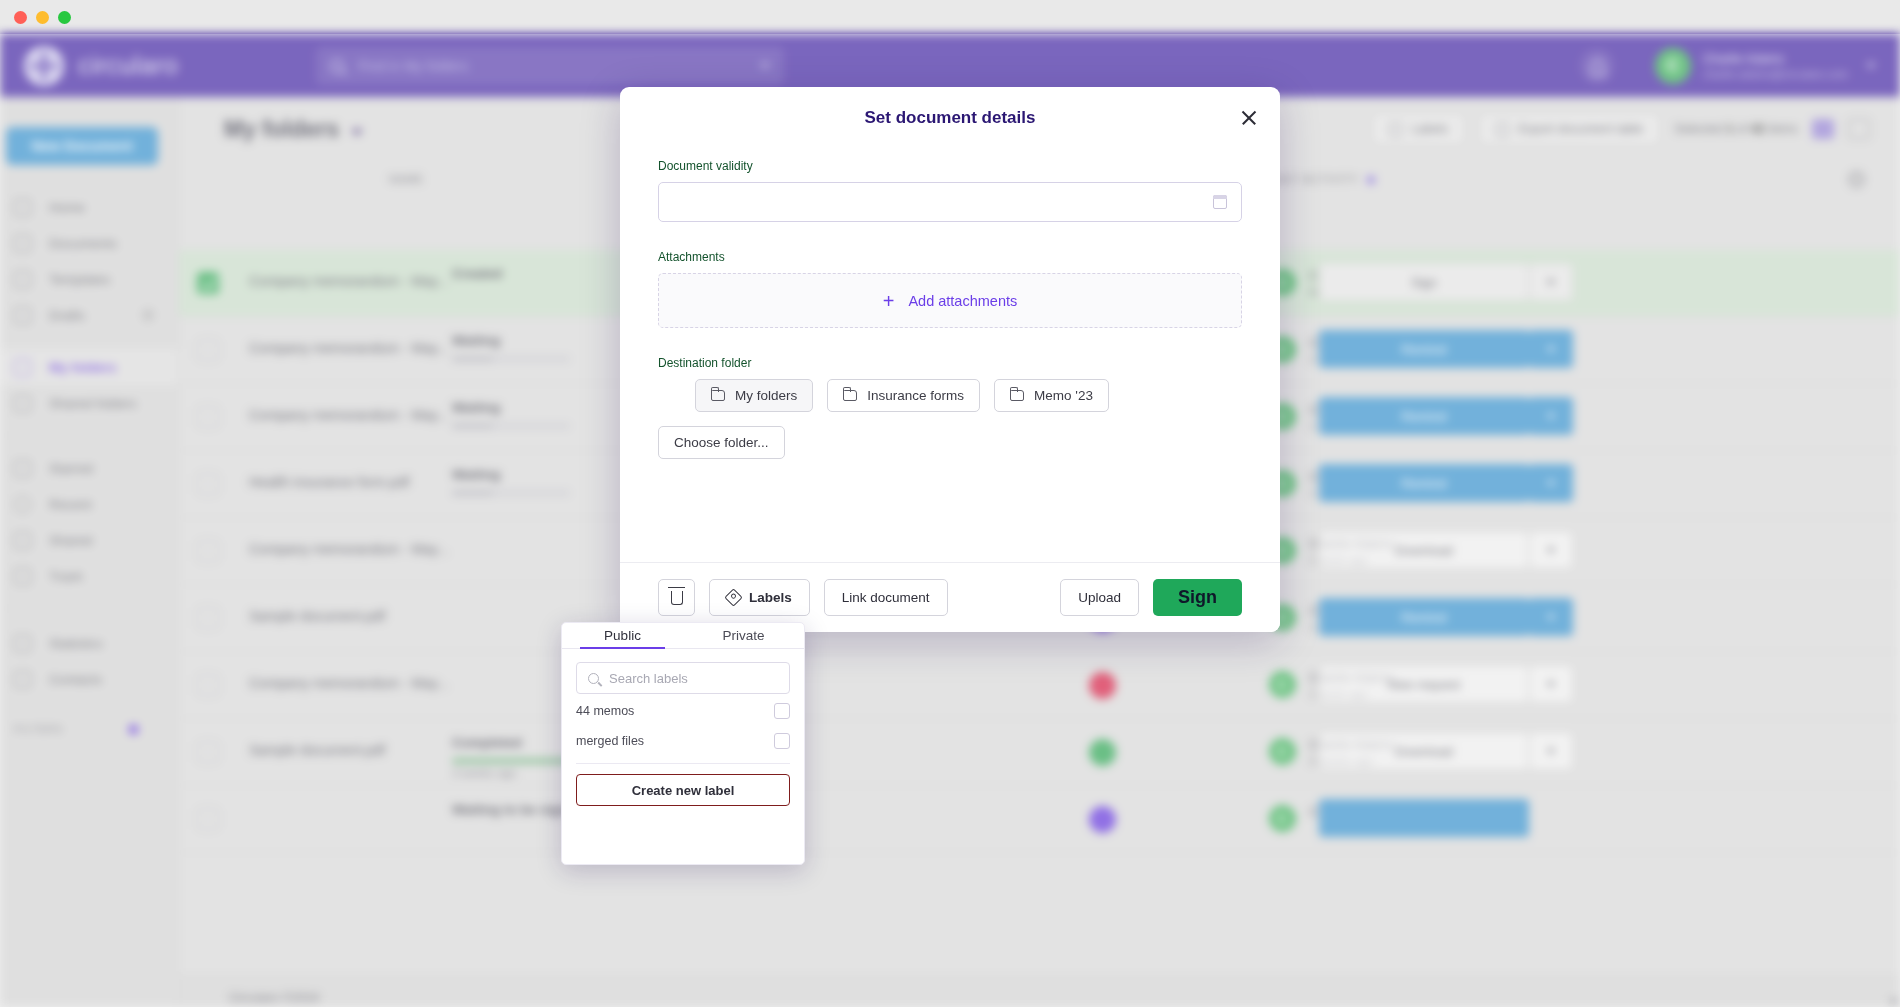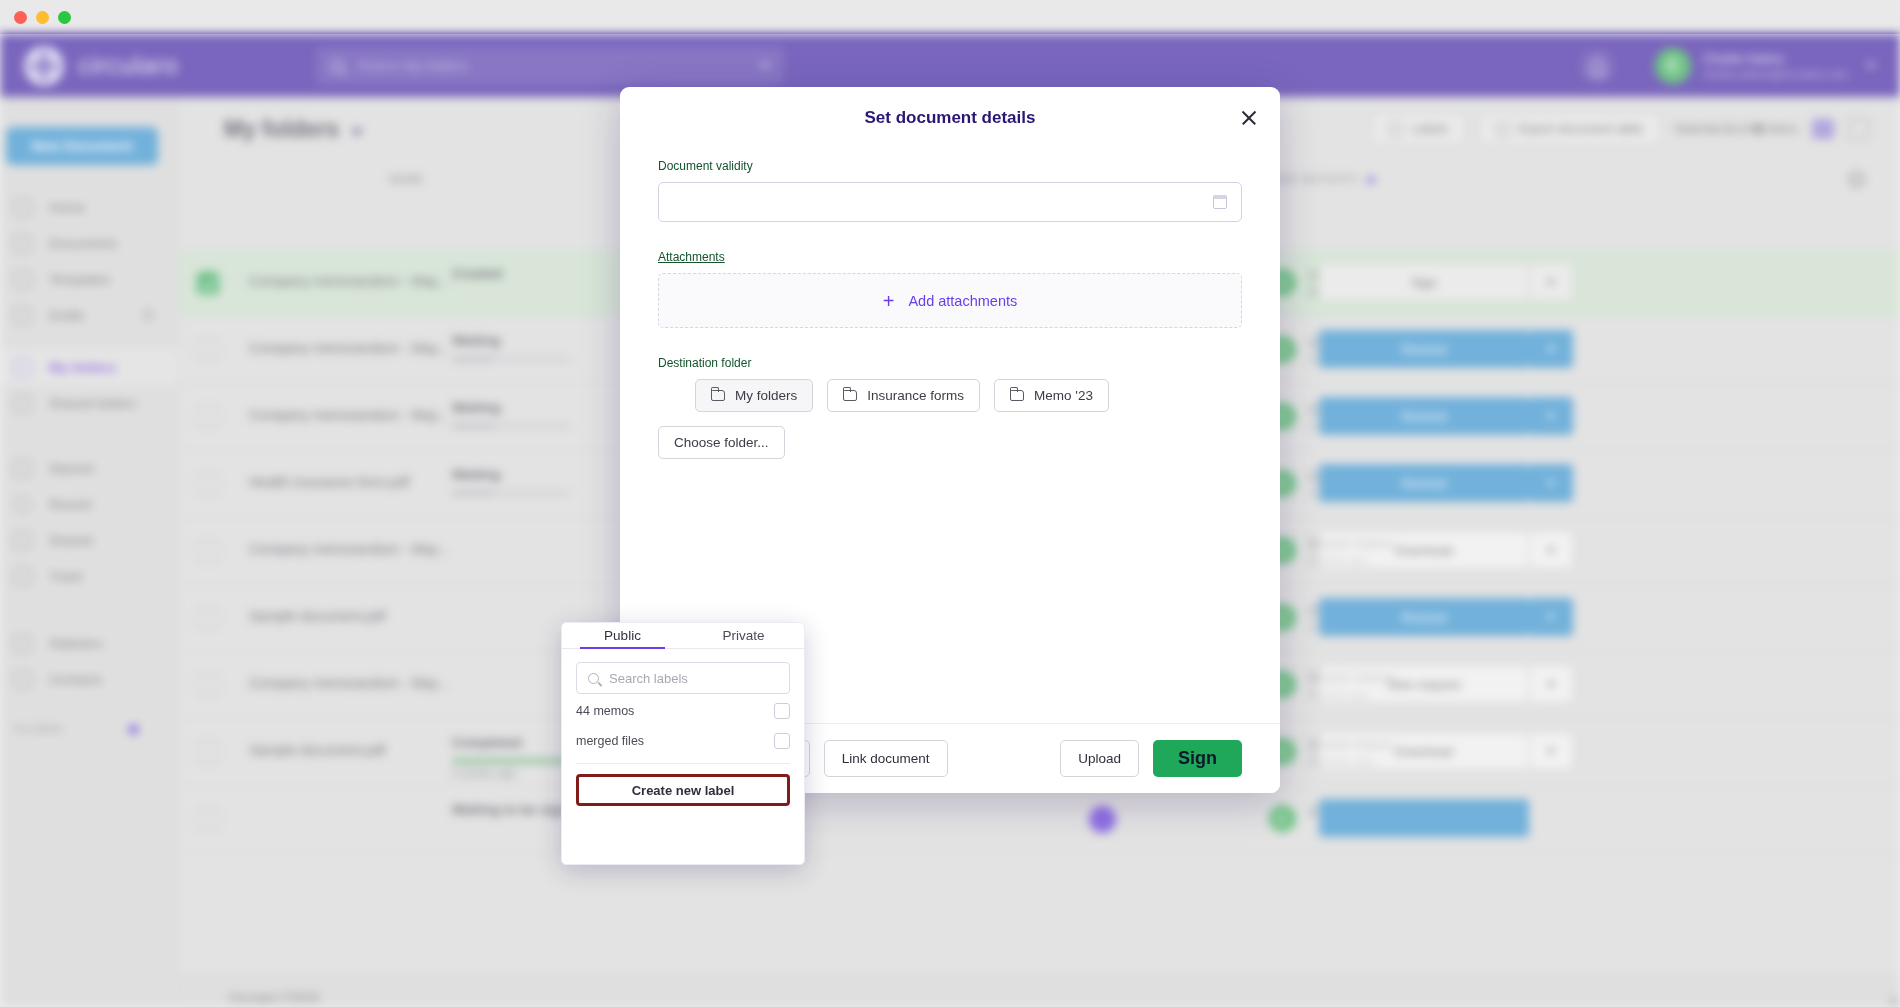--- a/index.html
+++ b/index.html
@@ -145,21 +145,21 @@
   .mini-caret { width:0;height:0;border-left:4px solid transparent;border-right:4px solid transparent;border-top:5px solid currentColor; }
 
   #footer-bg { position: absolute; left: 193px; bottom: 0; width: 1735px; height: 47px; background: #cfcfcf; display: flex; align-items: center; padding-left: 50px; color: #4e4e58; font-size: 12.5px; }
   #scroll-arrow { position: absolute; right: 14px; bottom: 12px; color: #5b5b65; font-size: 12px; }
 
   
   #dimmer { position: absolute; top: 34px; left: 0; width: 1900px; height: 973px; background: rgba(255,255,255,.33); }
 
   
   #modal {
-    position: absolute; left: 620px; top: 87px; width: 660px; height: 706px;
+    position: absolute; left: 620px; top: 87px; width: 660px; height: 545px;
     background: #fff; border-radius: 9px;
     box-shadow: 0 10px 40px rgba(30,10,80,.22);
     overflow: hidden;
   }
   #modal-head { height: 62px; position: relative; display: flex; align-items: center; justify-content: center; }
   #modal-title { font-size: 17px; font-weight: bold; color: #2b1773; }
   #modal-close { position: absolute; right: 22px; top: 22px; width: 18px; height: 18px; }
   #modal-close::before, #modal-close::after {
     content: ''; position: absolute; left: 0; top: 8px; width: 18px; height: 1.6px; background: #2b2b35;
   }
@@ -168,21 +168,21 @@
 
   #modal-body { padding: 10px 38px 0 38px; height: 413px; }
   .fld-label { font-size: 12px; color: #14532d; margin-bottom: 9px; }
   #validity-input {
     height: 40px; border: 1px solid #d6d2e6; border-radius: 5px;
     display: flex; align-items: center; justify-content: flex-end; padding-right: 14px;
   }
   .cal-ico { width: 14px; height: 14px; border: 1.5px solid #c9c4da; border-radius: 2px; position: relative; }
   .cal-ico::before { content:''; position:absolute; left:-1.5px; top:-1.5px; width:14px; height:4px; background:#d8d4e6; border-radius:2px 2px 0 0; }
 
-  #att-label { margin-top: 28px; text-decoration: underline; }
+  #att-label { margin-top: 28px; }
   #att-drop {
     height: 55px; border: 1.5px dashed #d8d4e6; border-radius: 5px; background: #fafafc;
     display: flex; align-items: center; justify-content: center; gap: 14px;
   }
   #att-plus { color: #6b3ee8; font-size: 20px; line-height: 1; }
   #att-text { color: #6b3ee8; font-size: 14.5px; }
 
   #dest-label { margin-top: 28px; }
   #chips { display: flex; gap: 14px; flex-wrap: wrap; margin-left: 37px; }
   .chip { height: 33px; border: 1px solid #d4d4dc; border-radius: 5px; display: flex; align-items: center; gap: 10px; padding: 0 15px; font-size: 13.5px; color: #3c3c46; background: #fff; }
@@ -218,21 +218,21 @@
   .lp-tab.active { color: #31313c; }
   .lp-tab.active::after { content:''; position:absolute; bottom:-1px; left:18px; right:18px; height:2px; background:#6b3ee8; }
   #lp-search { margin: 13px 14px 0 14px; height: 32px; border: 1px solid #dedbe8; border-radius: 4px; display: flex; align-items: center; gap: 10px; padding: 0 11px; }
   .mag-sm { width: 11px; height: 11px; border: 1.4px solid #b2b2bc; border-radius: 50%; position: relative; flex: none; }
   .mag-sm::after { content:''; position:absolute; width:1.5px; height:5px; background:#b2b2bc; transform: rotate(-45deg); right:-2px; bottom:-4px; }
   #lp-search-ph { font-size: 13px; color: #a8a8b3; }
   .lp-row { height: 26px; margin: 4px 14px 0 14px; display: flex; align-items: center; justify-content: space-between; }
   .lp-row-name { font-size: 12.5px; color: #4d4d58; }
   .lp-cb { width: 16px; height: 16px; border: 1px solid #cfcbdd; border-radius: 3px; }
   #lp-sep { height: 1px; background: #ebe9f2; margin: 9px 14px 0 14px; }
-  #lp-create { margin: 10px 14px 0 14px; height: 32px; border: 3px solid #7f1d1d; border-radius: 4px; display: flex; align-items: center; justify-content: center; font-size: 13px; font-weight: bold; color: #2f2f3a; }
+  #lp-create { margin: 10px 14px 0 14px; height: 32px; border: 1px solid #7f1d1d; border-radius: 4px; display: flex; align-items: center; justify-content: center; font-size: 13px; font-weight: bold; color: #2f2f3a; }
 </style>
 </head>
 <body>
 
 <div id="os-bar">
   <span class="os-dot os-red"></span>
   <span class="os-dot os-yellow"></span>
   <span class="os-dot os-green"></span>
 </div>
 

